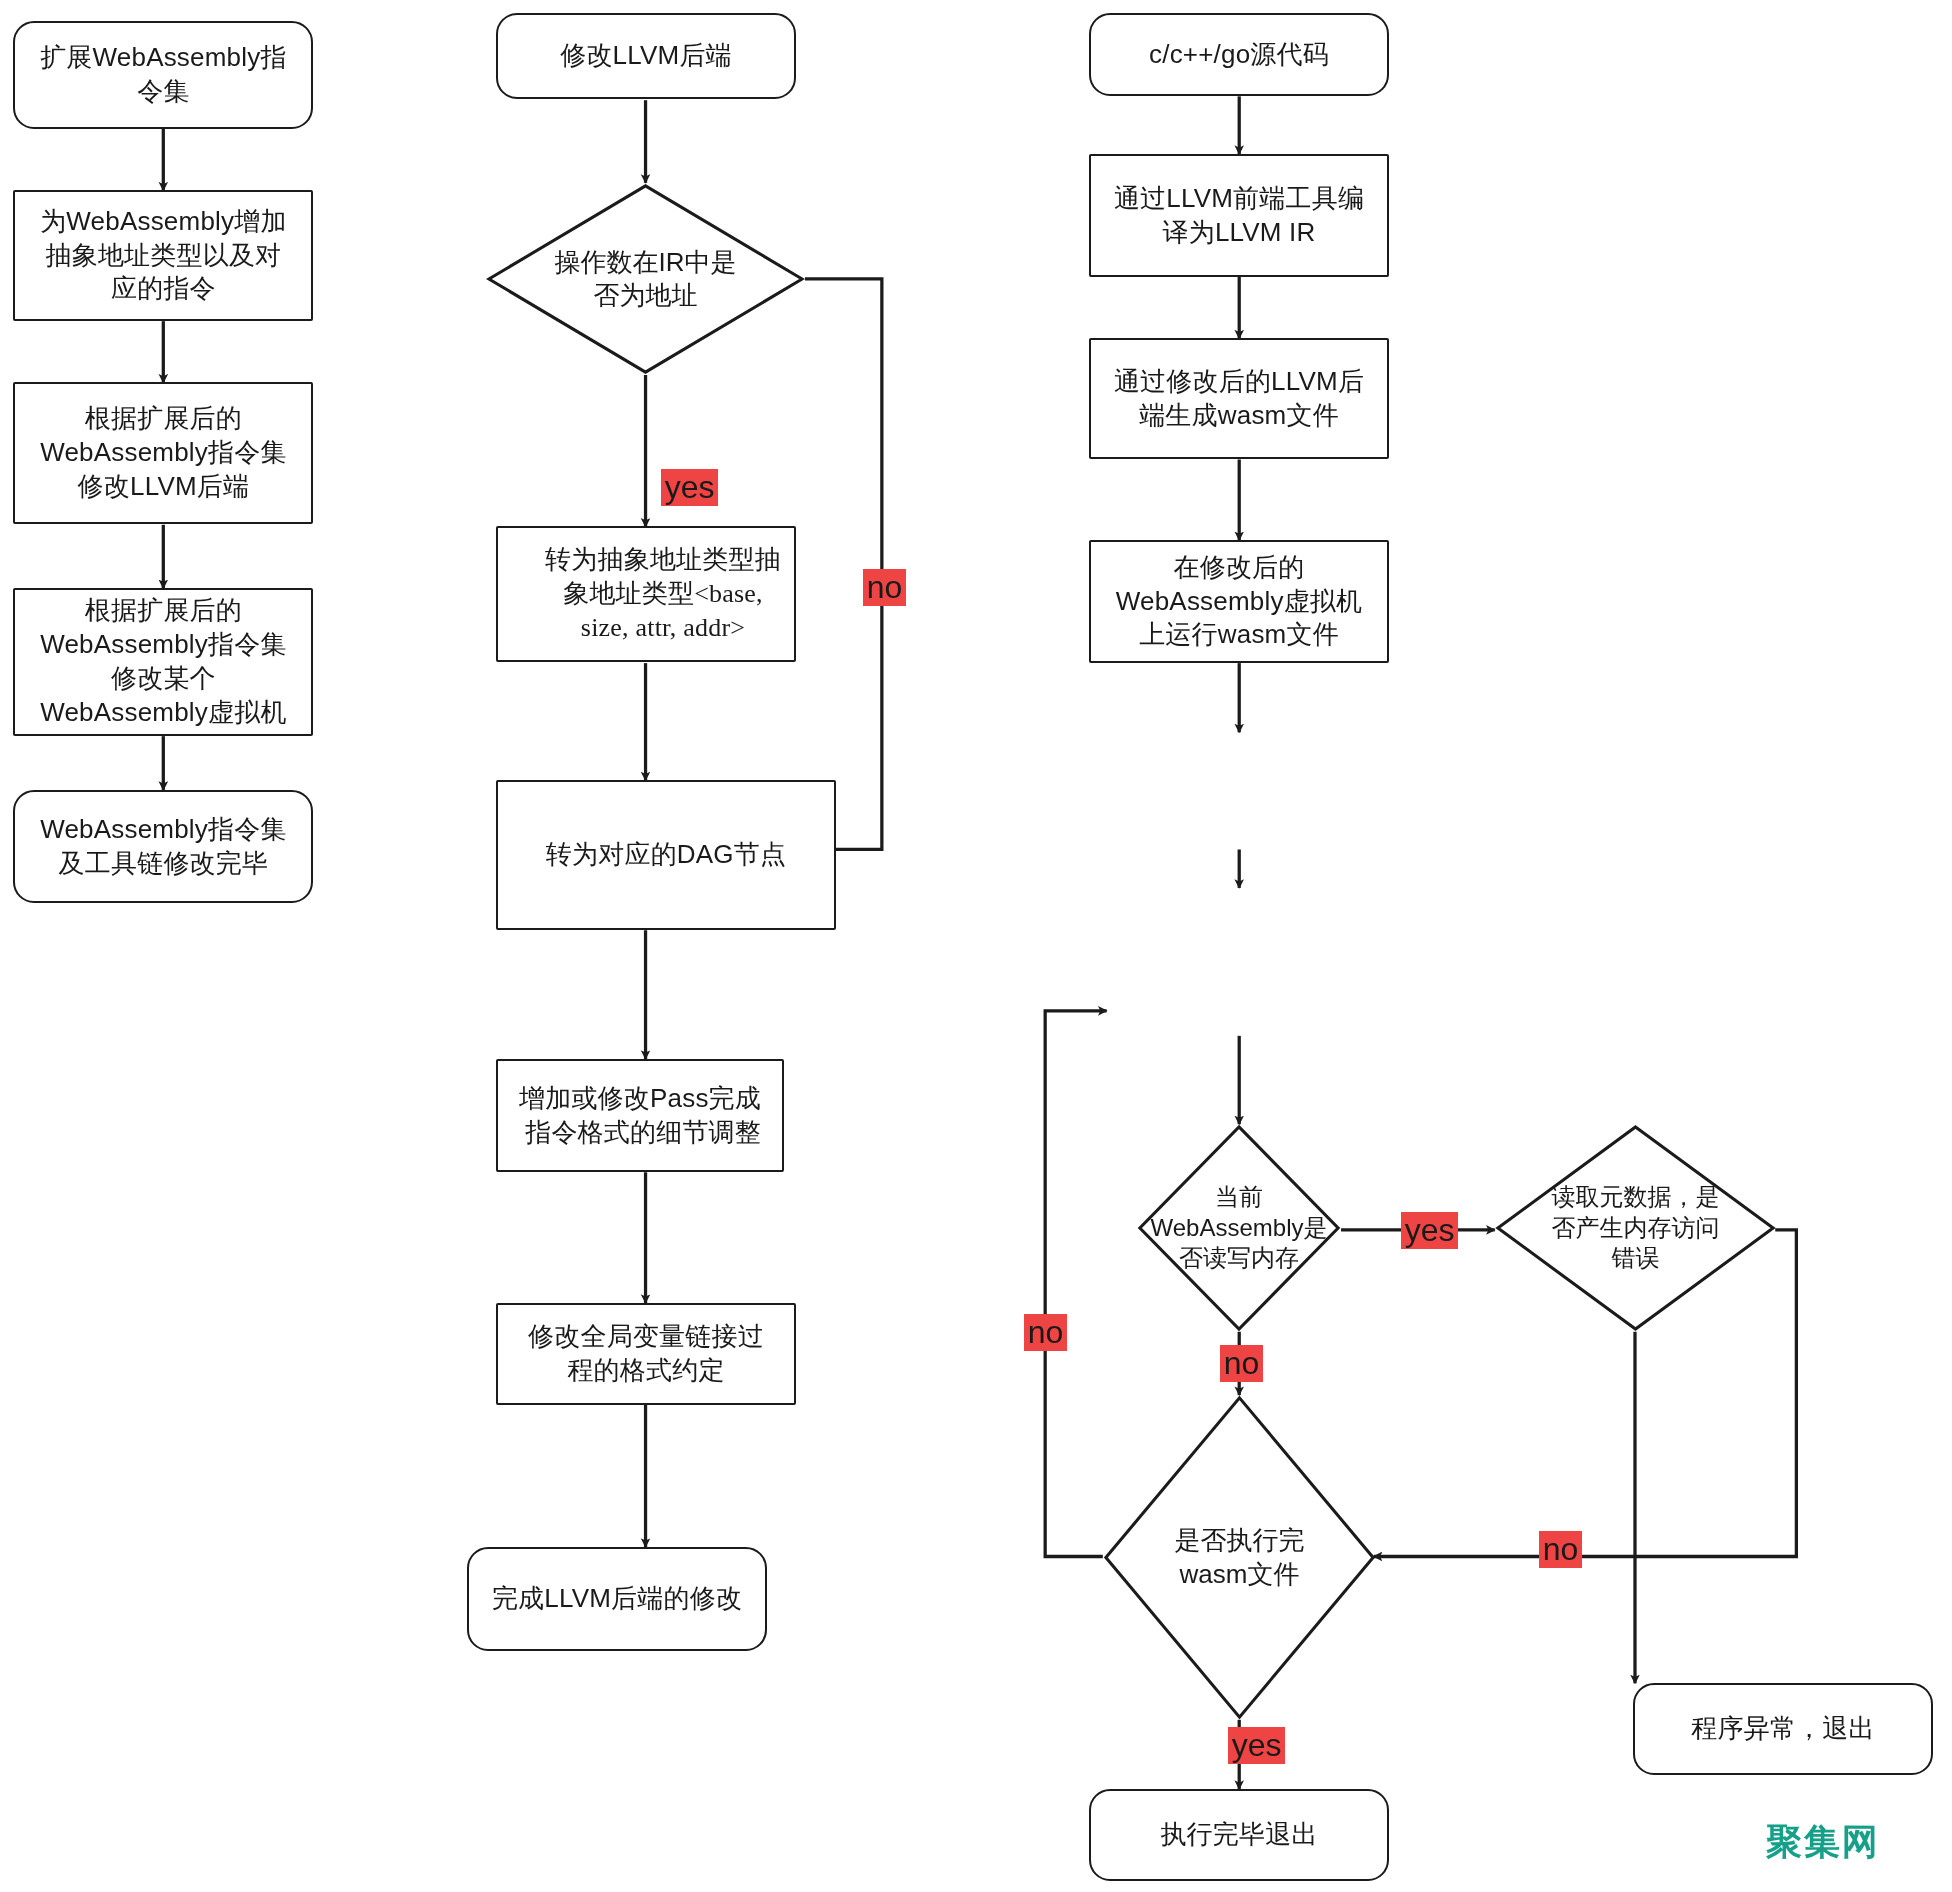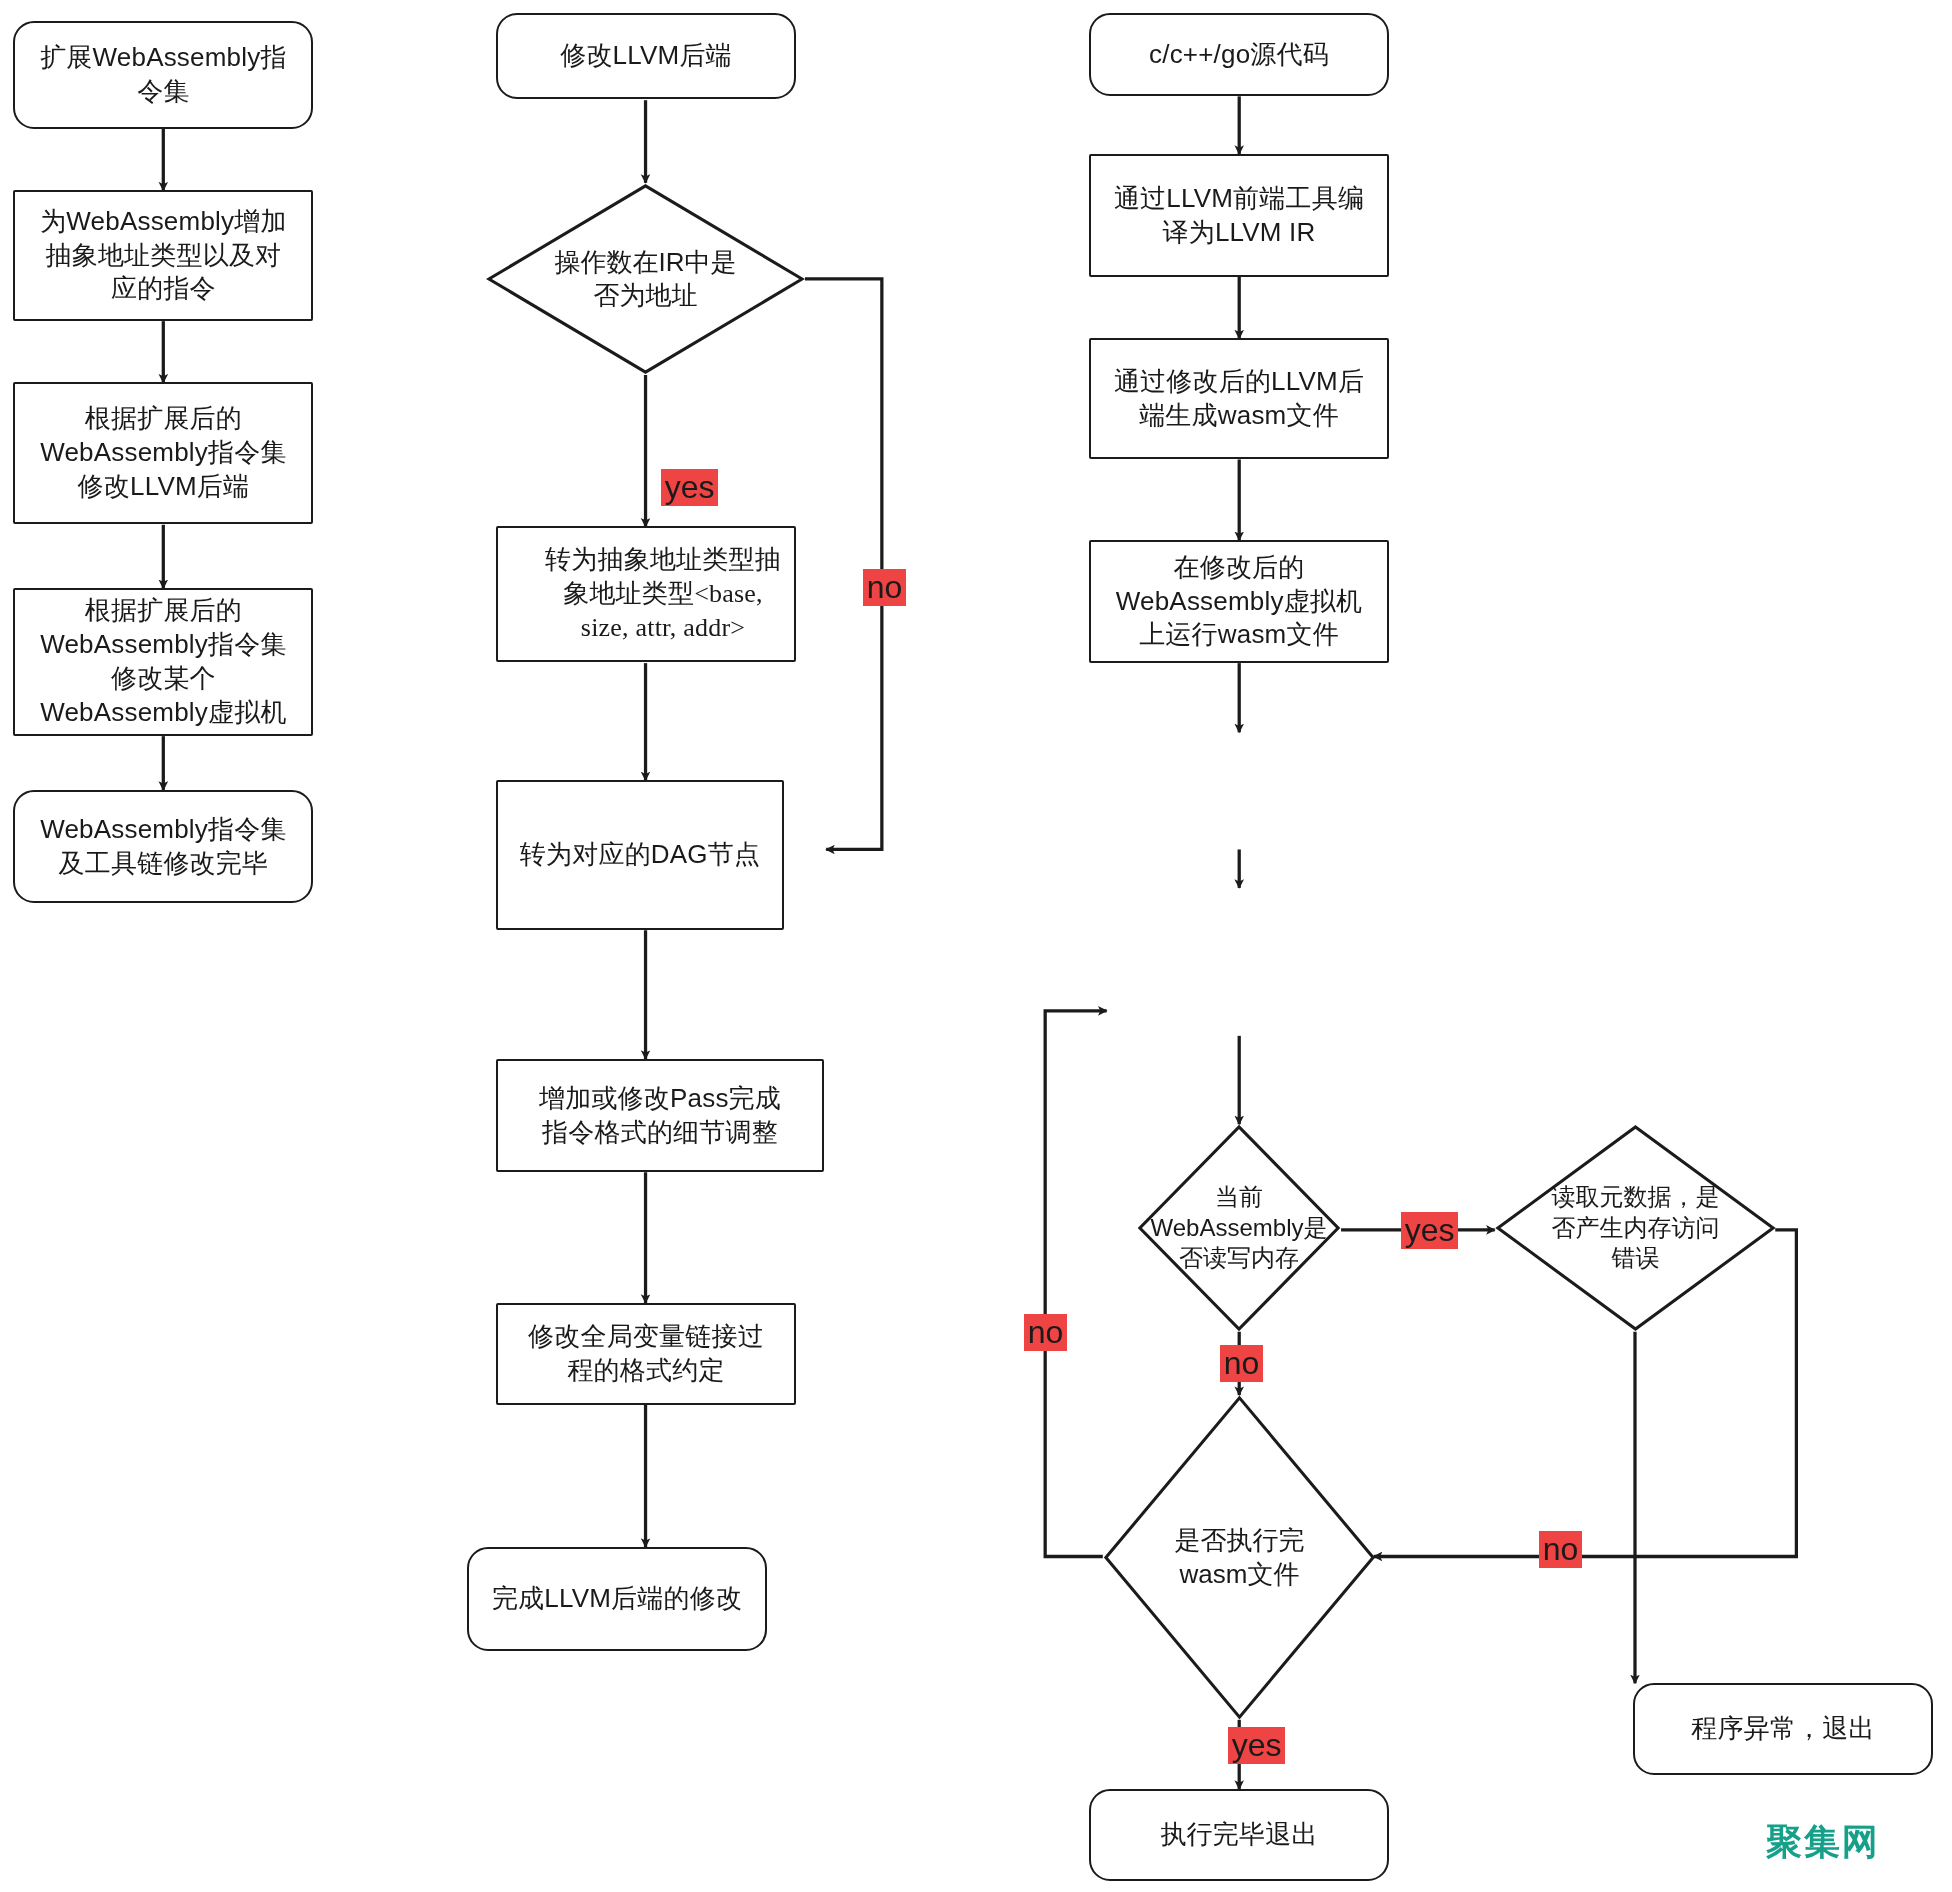--- a/index.html
+++ b/index.html
@@ -178,25 +178,25 @@
     <div class="dia-label">操作数在IR中是
 否为地址</div>
   </div>
 
   <div class="node process serif-line" style="left:496px; top:526px; width:300px; height:136px;">
     <span class="node-text">转为抽象地址类型抽
 象地址类型&lt;base,
 size, attr, addr&gt;</span>
   </div>
 
-  <div class="node process" style="left:496px; top:780px; width:288px; height:150px;text-align:center;">
+  <div class="node process" style="left:496px; top:780px; width:340px; height:150px;text-align:center;">
     <span class="node-text">转为对应的DAG节点</span>
   </div>
 
-  <div class="node process" style="left:496px; top:1059px; width:328px; height:113px;">
+  <div class="node process" style="left:496px; top:1059px; width:288px; height:113px;text-align:right;">
     <span class="node-text">增加或修改Pass完成
 指令格式的细节调整</span>
   </div>
 
   <div class="node process" style="left:496px; top:1303px; width:300px; height:102px;">
     <span class="node-text">修改全局变量链接过
 程的格式约定</span>
   </div>
 
   <div class="node terminal" style="left:467px; top:1547px; width:300px; height:104px;">

